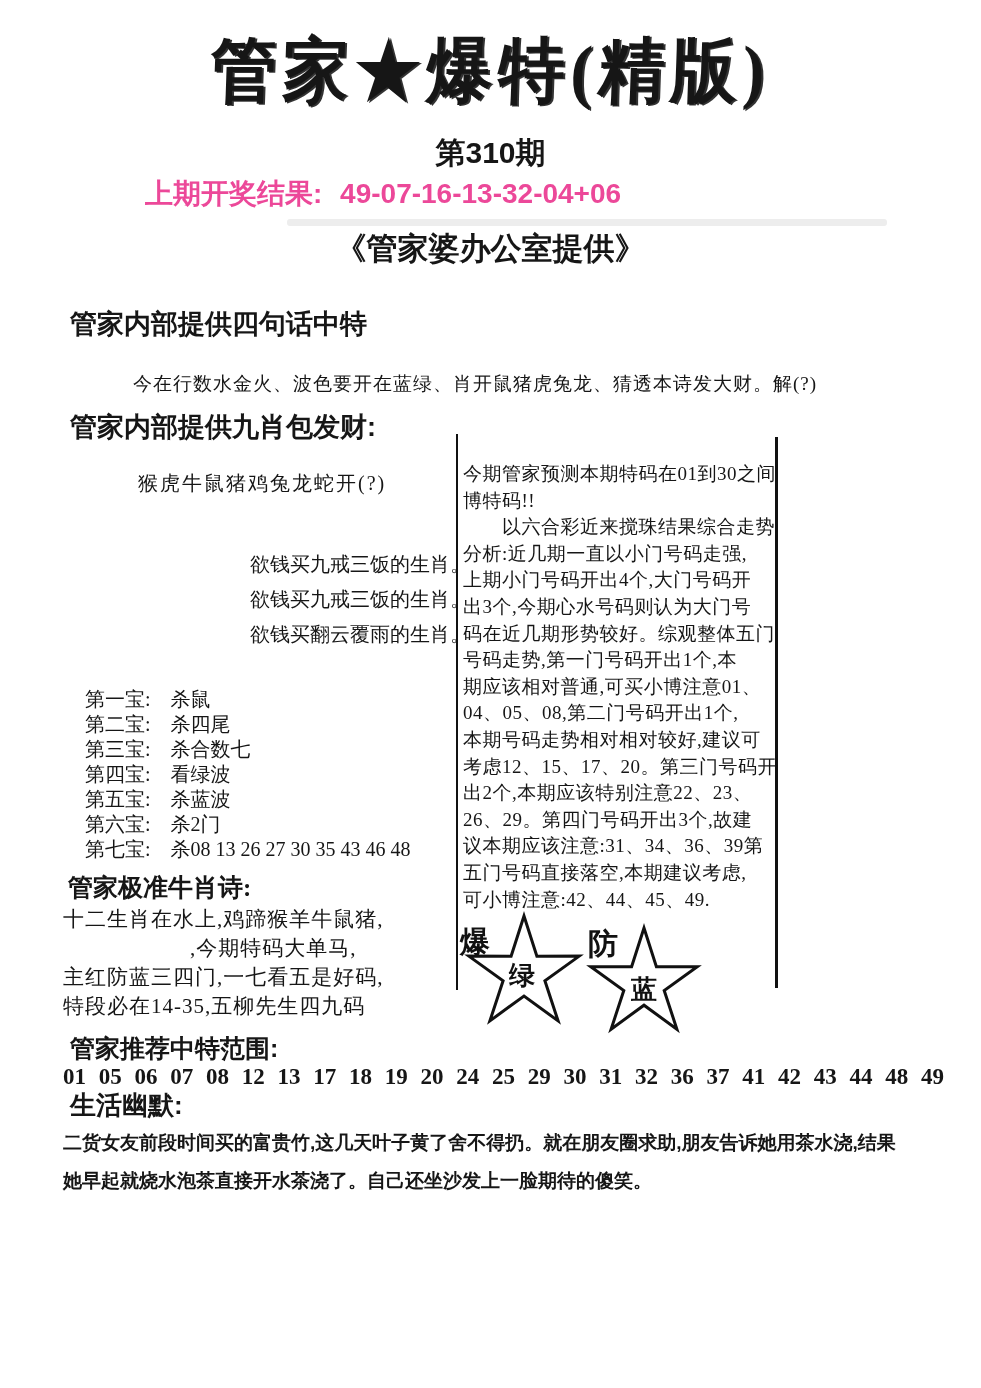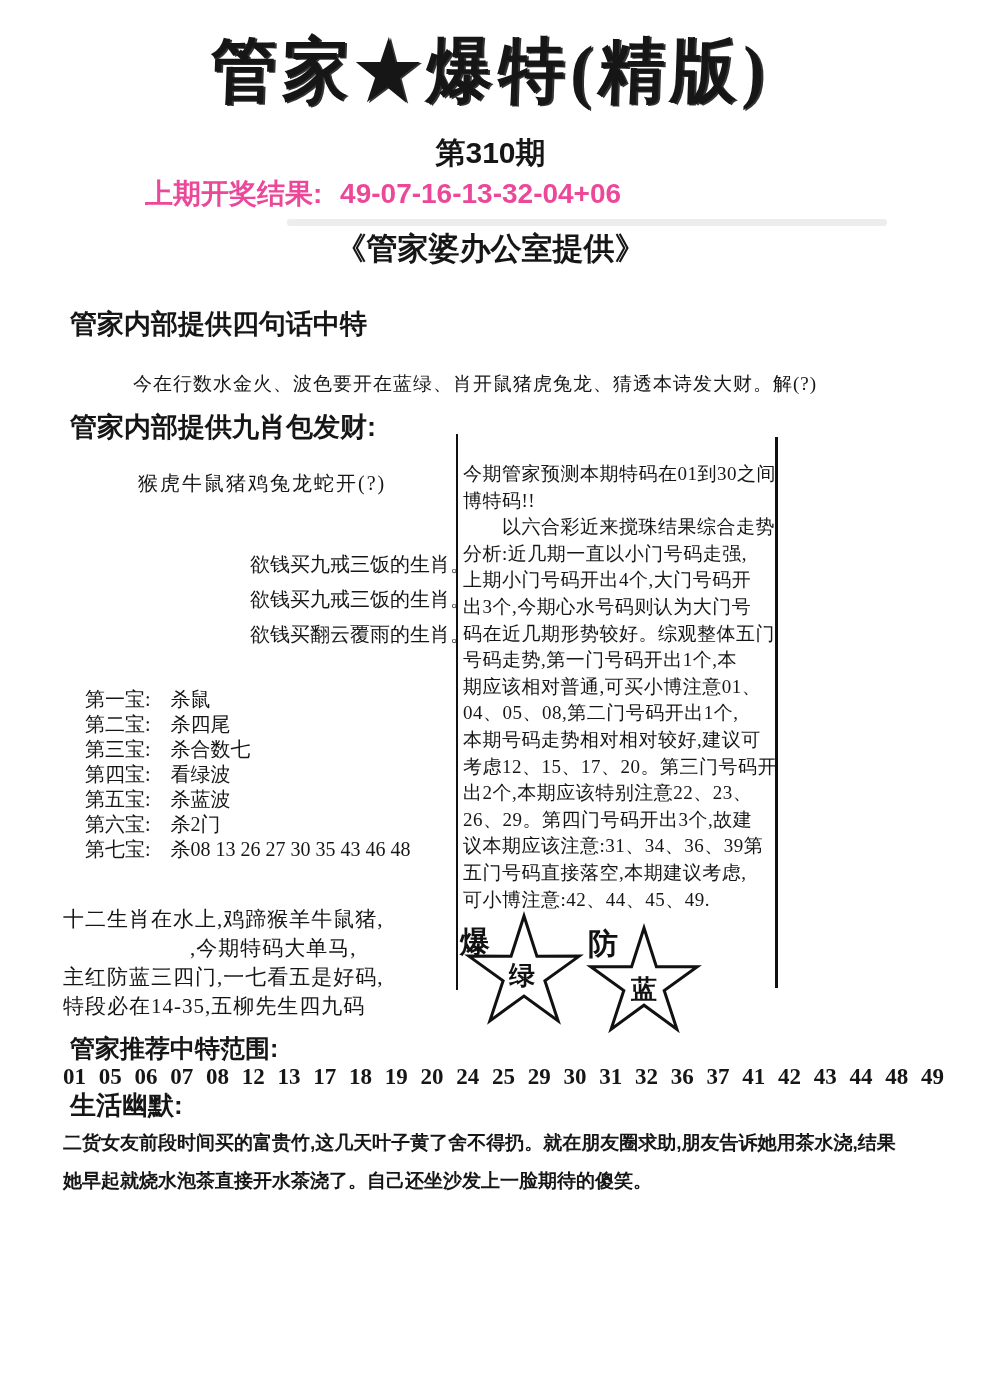--- a/index.html
+++ b/index.html
@@ -117,20 +117,21 @@
   <div class="abs body-serif treasure-row" style="top:786px;left:85px;">
     <span class="treasure-label">第五宝:</span><span class="treasure-value">杀蓝波</span>
   </div>
   <div class="abs body-serif treasure-row" style="top:811px;left:85px;">
     <span class="treasure-label">第六宝:</span><span class="treasure-value">杀2门</span>
   </div>
   <div class="abs body-serif treasure-row" style="top:836px;left:85px;">
     <span class="treasure-label">第七宝:</span><span class="treasure-value">杀08 13 26 27 30 35 43 46 48</span>
   </div>
 
+  <div class="abs h-serif" style="top:871px;left:68px;">管家极准牛肖诗:</div>
   <div class="abs niu-line" style="top:905px;left:63px;">十二生肖在水上,鸡蹄猴羊牛鼠猪,</div>
   <div class="abs niu-line" style="top:934px;left:190px;">,今期特码大单马,</div>
   <div class="abs niu-line" style="top:963px;left:63px;">主红防蓝三四门,一七看五是好码,</div>
   <div class="abs niu-line" style="top:992px;left:63px;">特段必在14-35,五柳先生四九码</div>
 
   <div class="abs vline" style="top:434px;left:456px;width:2px;height:556px;"></div>
   <div class="abs vline" style="top:437px;left:775px;width:3px;height:551px;"></div>
   <div class="abs analysis" style="top:461px;left:463px;">今期管家预测本期特码在01到30之间
 博特码!!
 　　以六合彩近来搅珠结果综合走势

